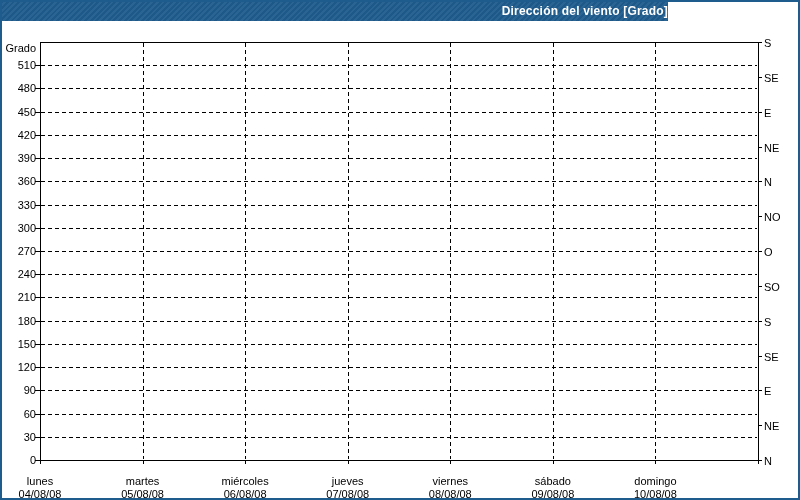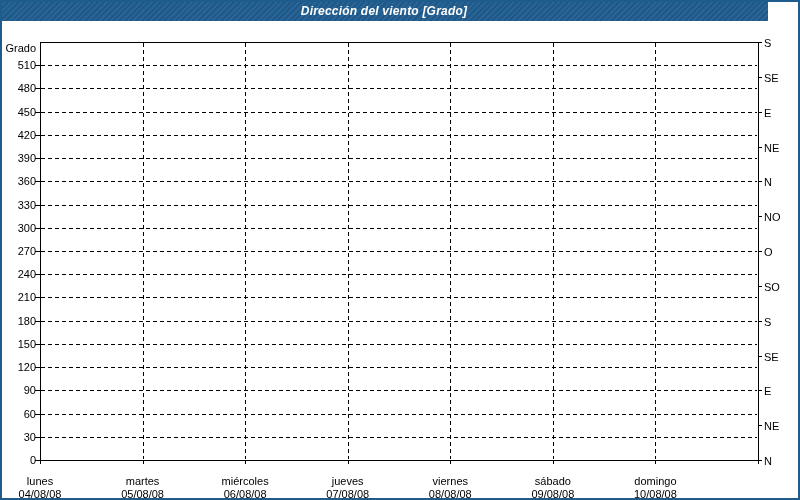--- a/index.html
+++ b/index.html
@@ -14,32 +14,31 @@
     height: 500px;
     box-sizing: border-box;
     background: #ffffff;
     border: 2px solid #1e5c8e;
     overflow: hidden;
   }
   .titlebar {
     position: absolute;
     top: -2px;
     left: -2px;
-    width: 768px;
+    width: 668px;
     height: 21px;
     background: #1e5c8e;
     background-image: repeating-linear-gradient(
       135deg,
       rgba(255,255,255,0.05) 0px, rgba(255,255,255,0.05) 2px,
       rgba(0,0,0,0.04) 2px, rgba(0,0,0,0.04) 4px
     );
     display: flex;
     align-items: center;
-    justify-content: center;
-    font-style: italic;
+    justify-content: flex-end;
   }
   .titlebar .title-text {
     color: #ffffff;
     font-size: 12px;
     font-weight: bold;
     letter-spacing: 0.2px;
     white-space: nowrap;
   }
   .chart-area {
     position: absolute;

